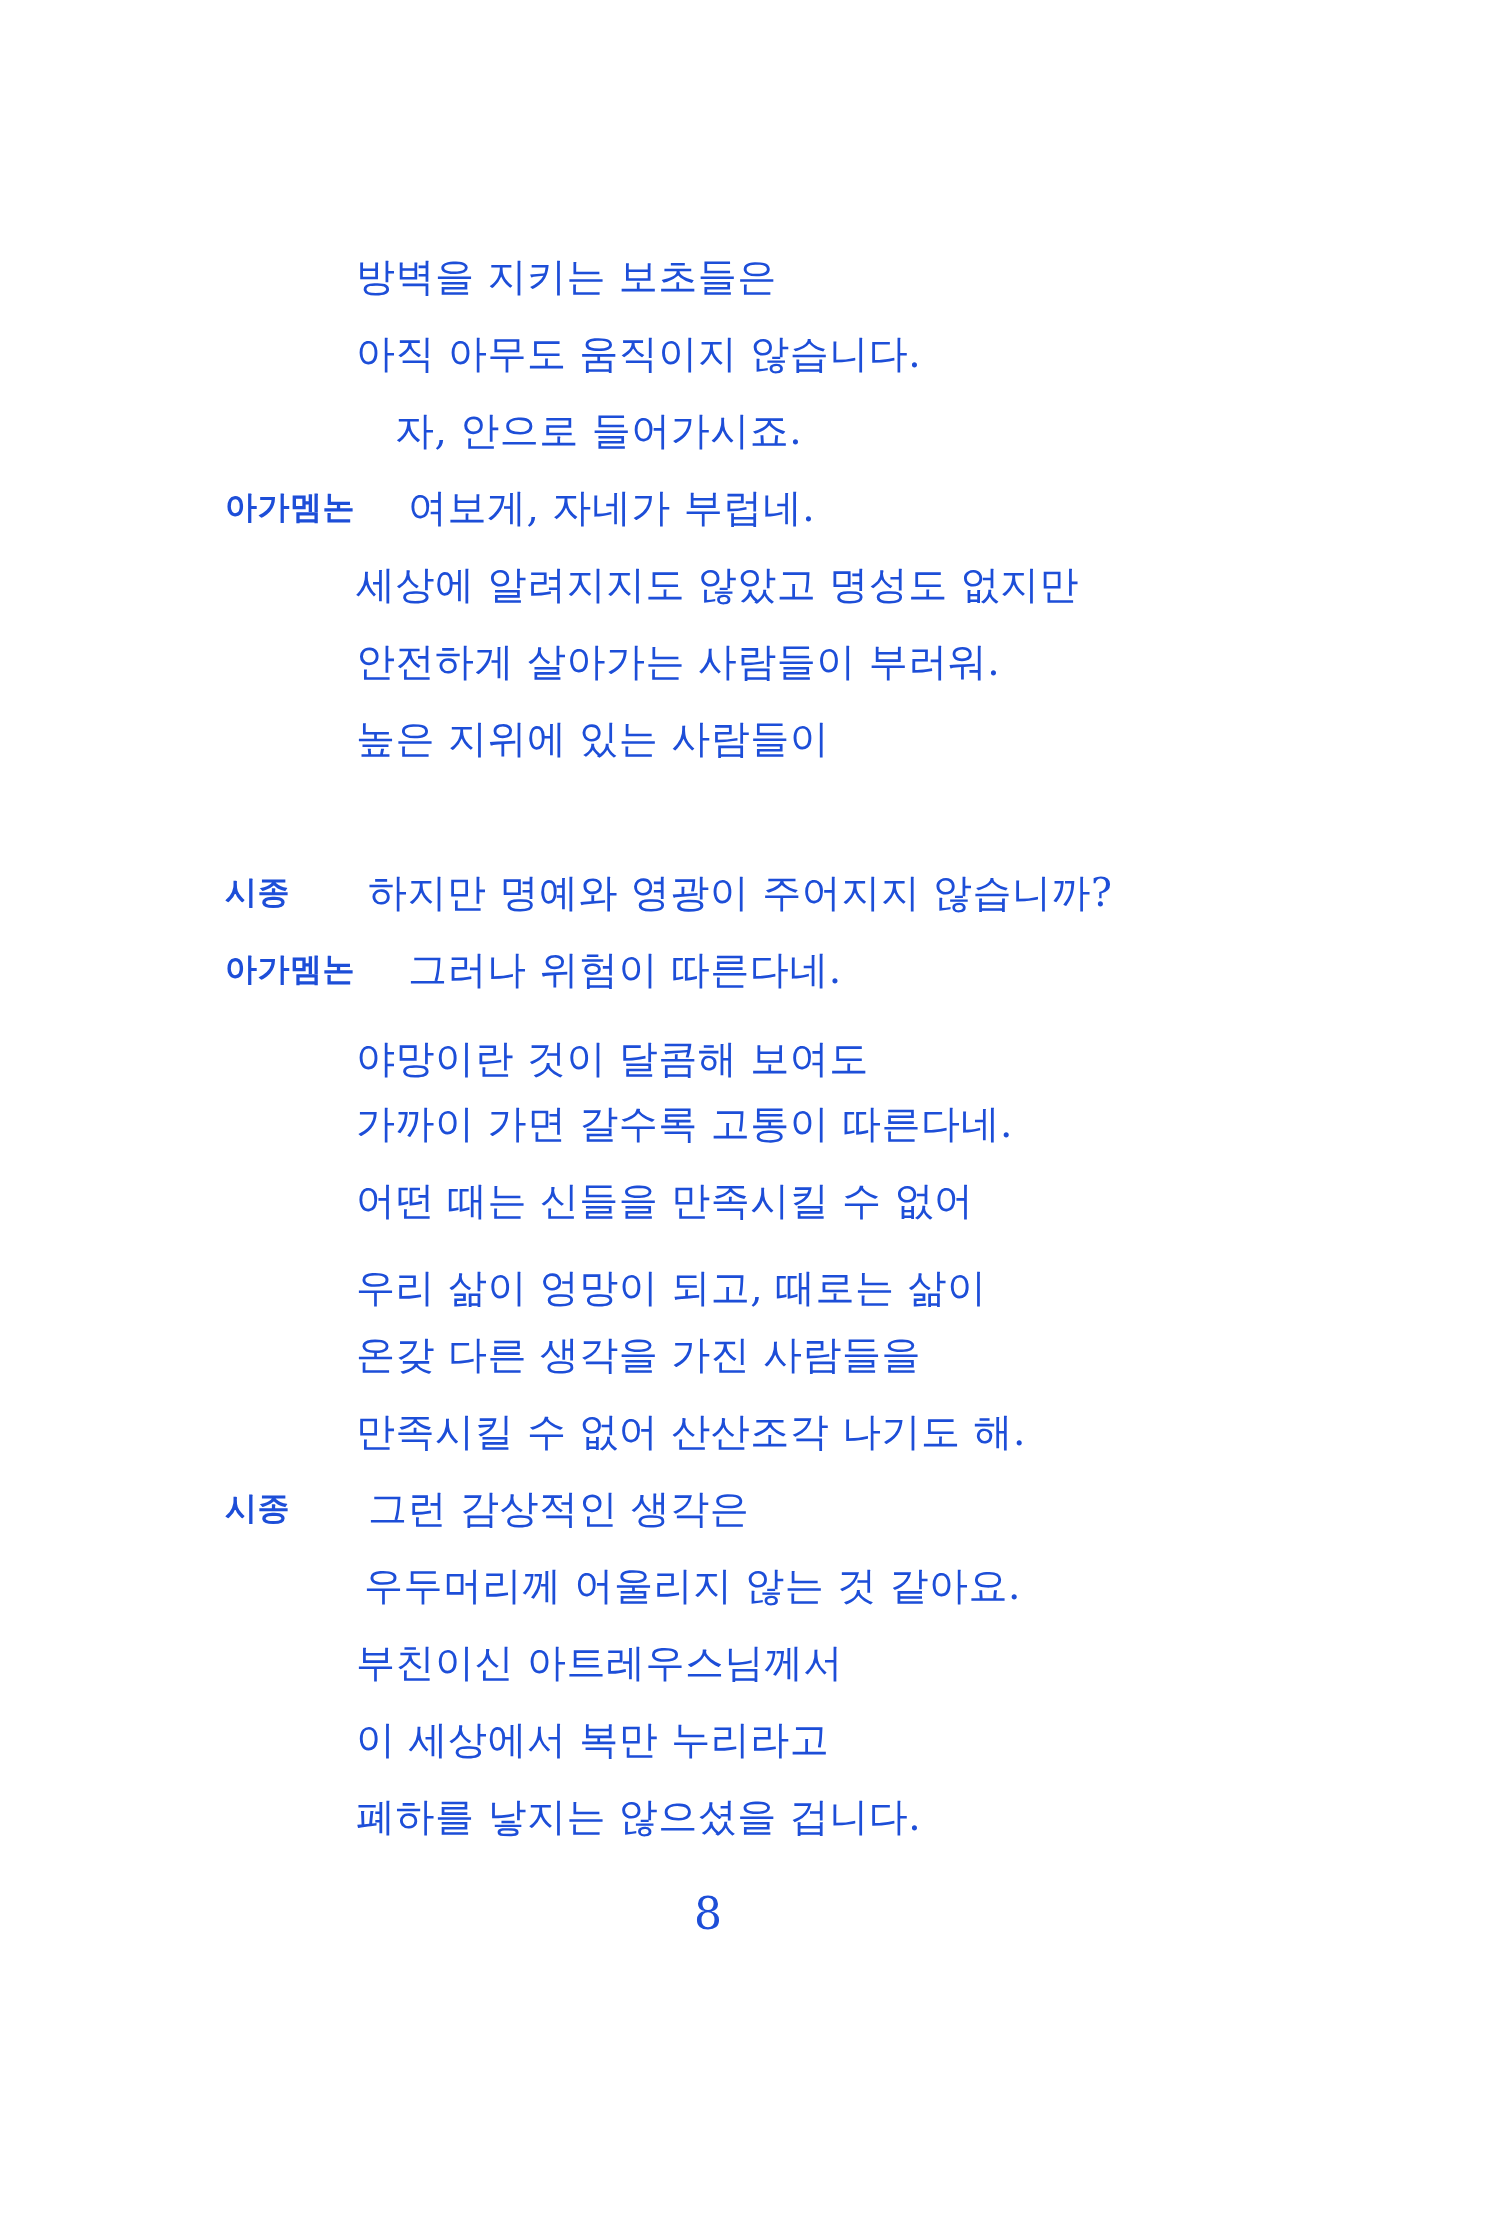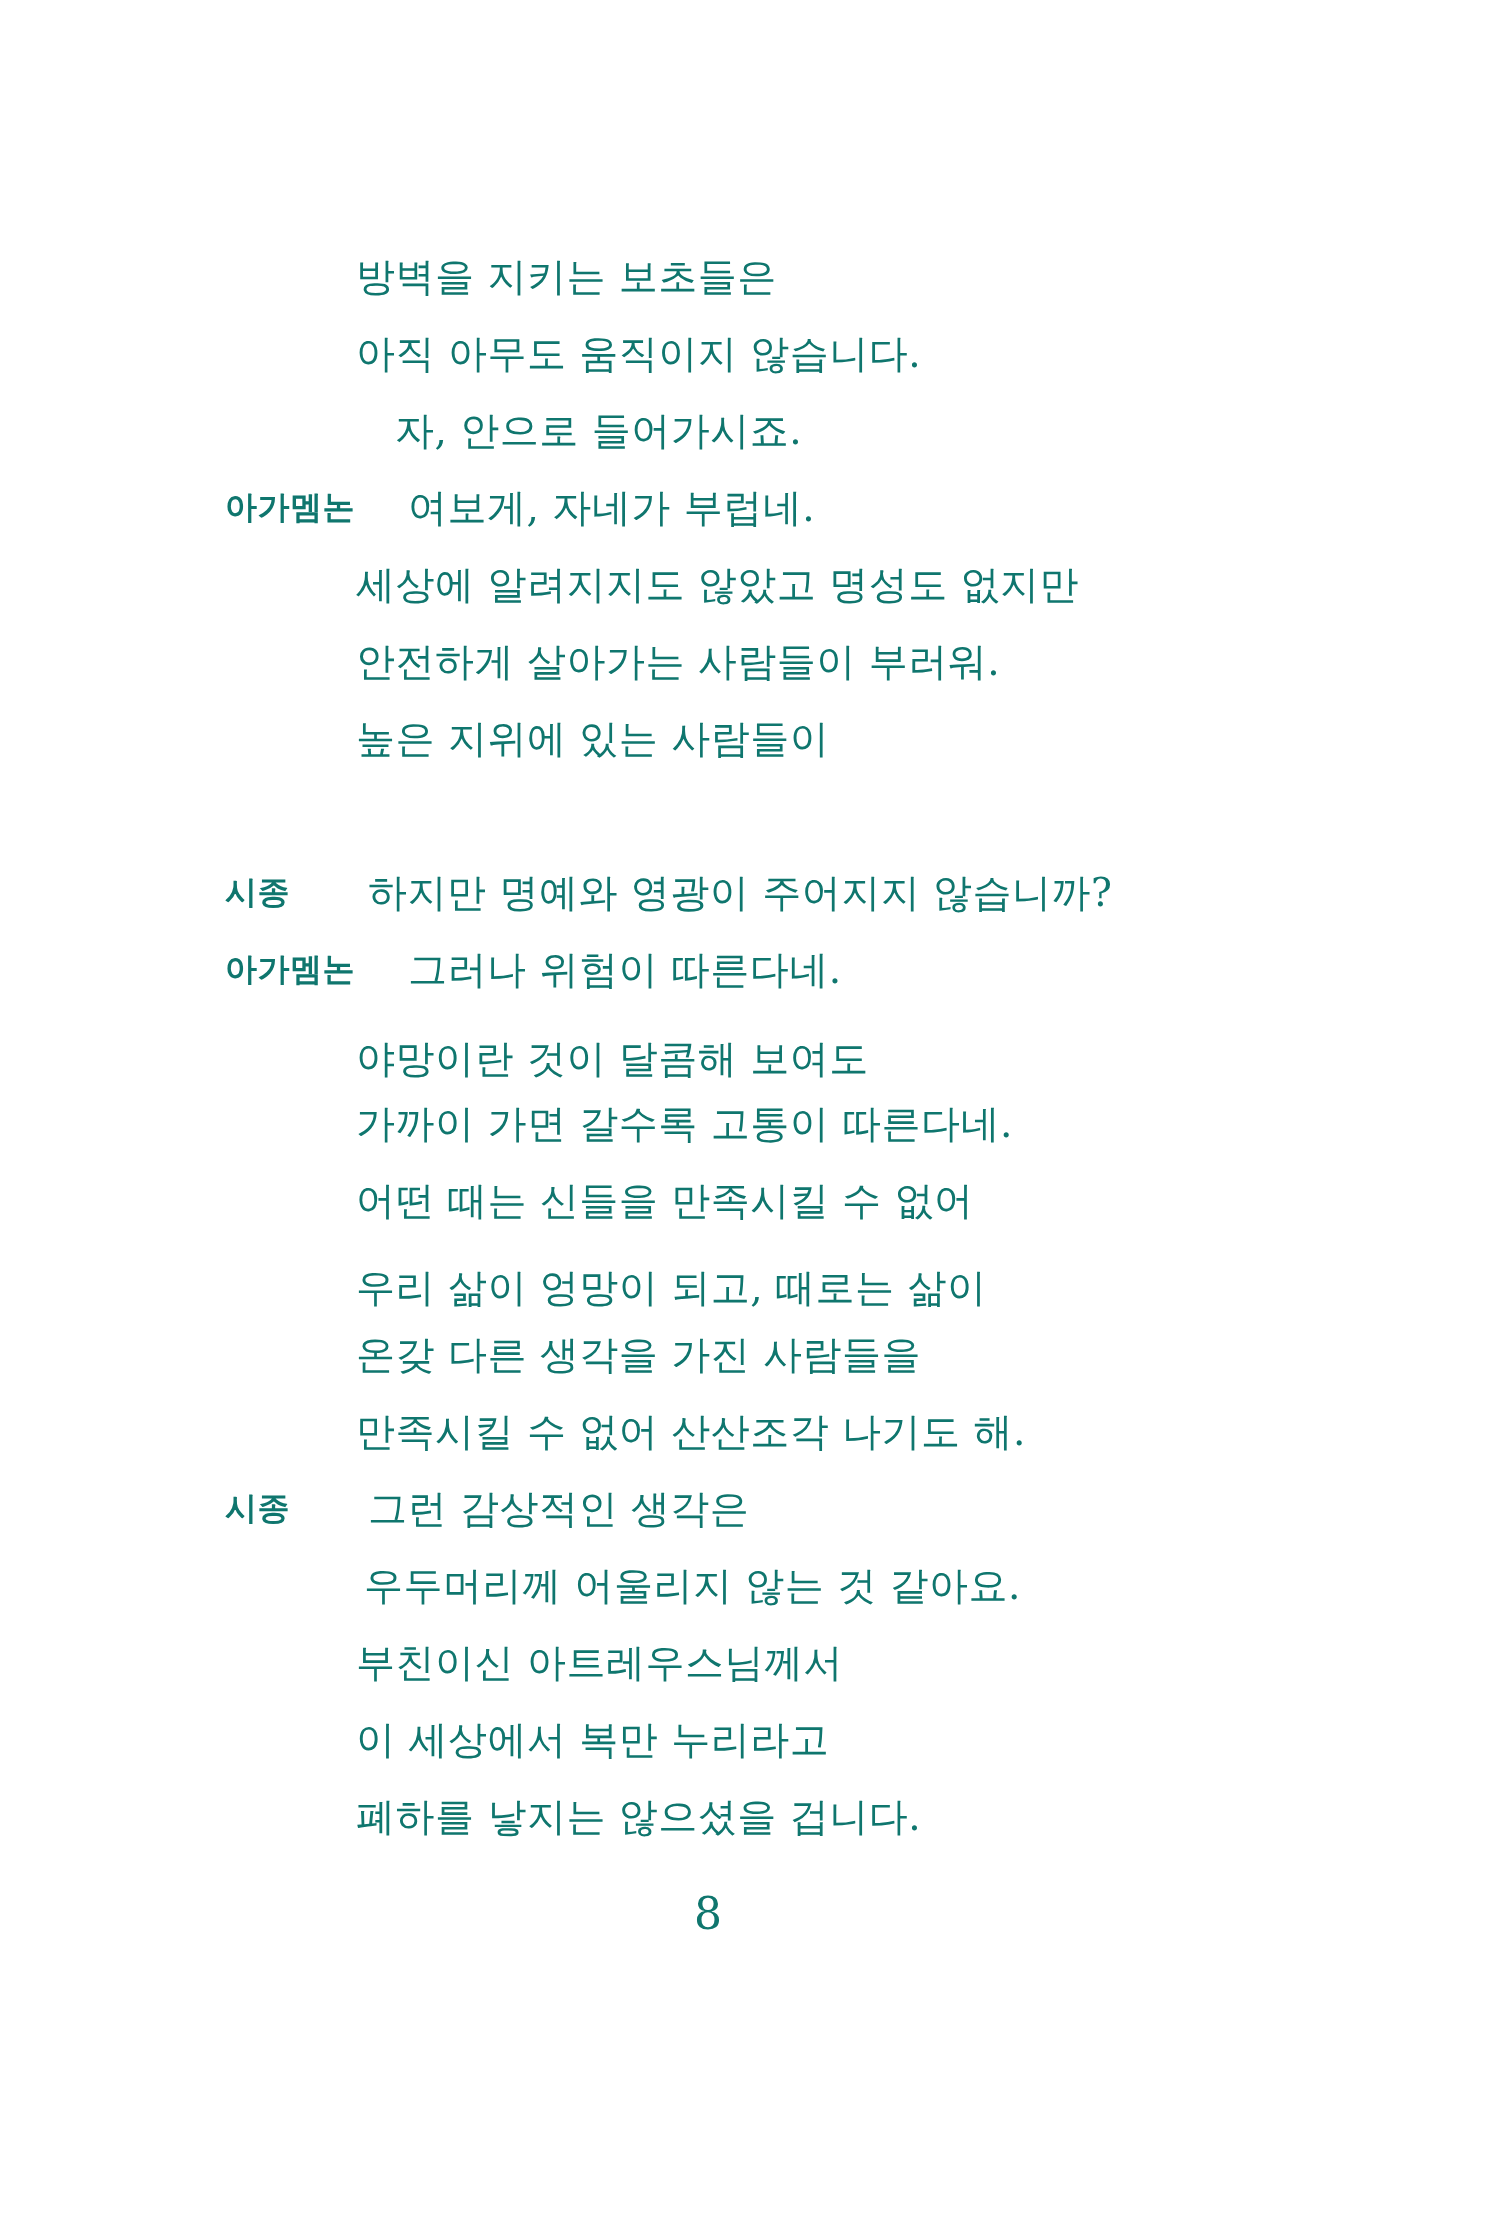--- a/index.html
+++ b/index.html
@@ -52,21 +52,21 @@
     height: 60px;
     text-align: center;
     font-family: "DejaVu Serif", serif;
     font-size: 44px;
     line-height: 60px;
   }
 </style>
 </head>
 <body>
 
-<div class="page" style="background: rgb(255, 255, 255); color: #0f766e; text-decoration: underline;">
+<div class="page" style="background: rgb(255, 255, 255); color: #1d4ed8; text-decoration: underline;">
   <div class="text-block" id="lines">
       <div class="line" style="top: 238px;">
         <span class="dialog" style="left: 356px;">방벽을 지키는 보초들은</span>
       </div>
       <div class="line" style="top: 315px;">
         <span class="dialog" style="left: 356px;">아직 아무도 움직이지 않습니다.</span>
       </div>
       <div class="line" style="top: 392px; margin-left: 39px;">
         <span class="dialog" style="left: 356px;">자, 안으로 들어가시죠.</span>
       </div>

